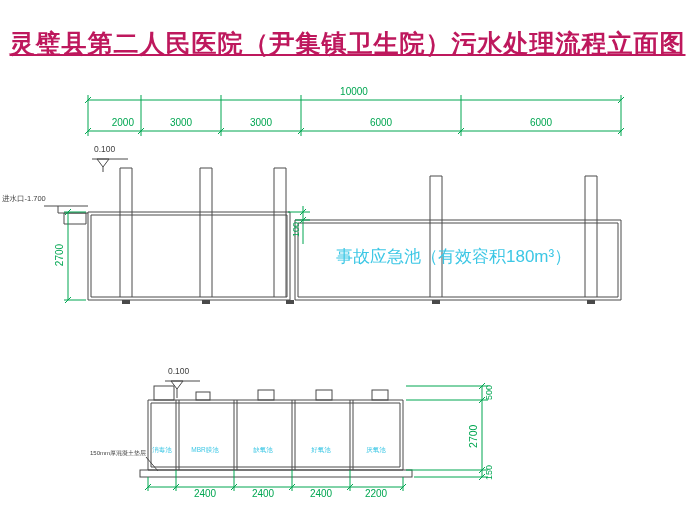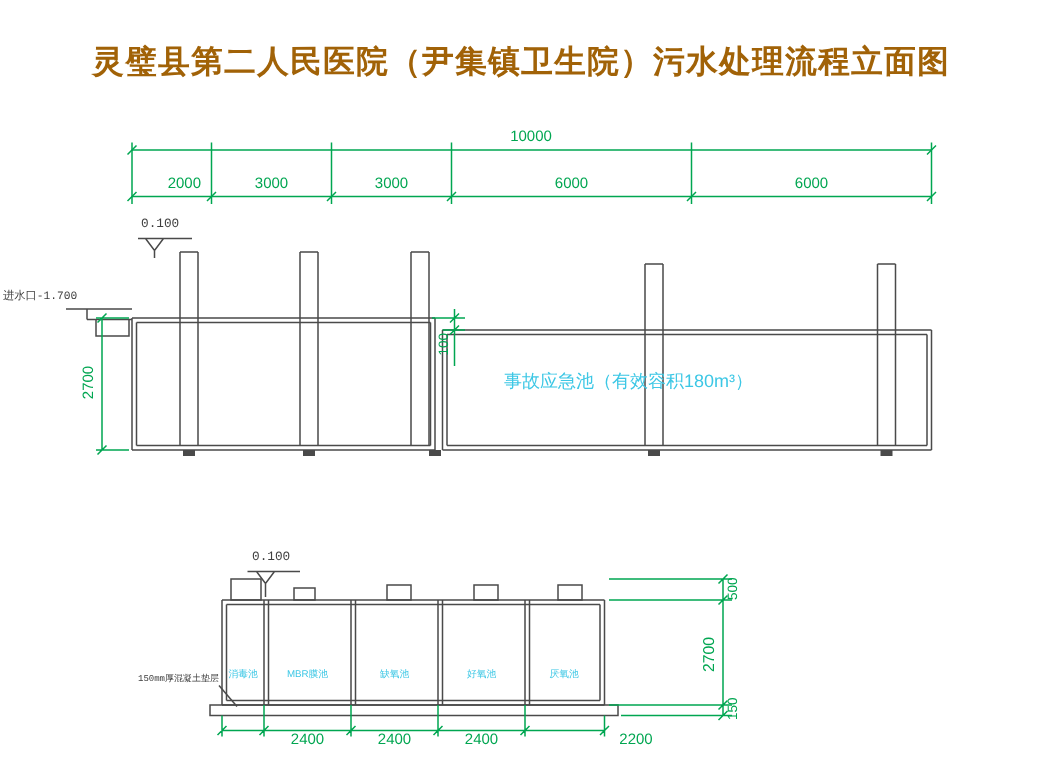--- a/index.html
+++ b/index.html
@@ -1,25 +1,25 @@
 <!DOCTYPE html>
 <html><head>
 <meta charset="utf-8">
 <style>
   html,body{margin:0;padding:0;background:#fff;}
   .canvas{position:relative;width:695px;height:519px;background:#ffffff;overflow:hidden;
           font-family:"Liberation Sans",sans-serif;}
   .abs{position:absolute;}
   svg{position:absolute;left:0;top:0;}
-  .title{font-family:"Liberation Serif",serif;font-weight:bold;font-size:21px;color:#a16207;
-         text-align:center;white-space:nowrap;letter-spacing:1px;}
+  .title{font-family:"Liberation Serif",serif;font-weight:bold;font-size:25px;color:#be185d;
+         text-align:center;white-space:nowrap;letter-spacing:1px;text-decoration:underline;}
   .dim{color:#00a651;font-size:10px;line-height:1;white-space:nowrap;}
   .dim-sm{color:#00a651;font-size:9px;line-height:1;white-space:nowrap;}
   .cyan{color:#3cc7e5;white-space:nowrap;line-height:1;}
-  .dark{color:#3f3f3f;white-space:nowrap;line-height:1;font-family:Liberation Mono, monospace;}
+  .dark{color:#3f3f3f;white-space:nowrap;line-height:1;}
   .ctr{text-align:center;}
   .rot{transform:rotate(-90deg);}
 </style>
 </head>
 <body>
 
 <div class="canvas">
 
   <svg width="695" height="519" viewBox="0 0 695 519">
 
@@ -97,35 +97,35 @@
   <div class="abs dim ctr" style="left:241px;top:118px;width:40px;">3000</div>
   <div class="abs dim ctr" style="left:361px;top:118px;width:40px;">6000</div>
   <div class="abs dim ctr" style="left:521px;top:118px;width:40px;">6000</div>
 
   <div class="abs dark" style="left:94px;top:145px;font-size:8.5px;">0.100</div>
   <div class="abs dark" style="left:2px;top:195px;font-size:7.5px;text-align:center;">进水口-1.700</div>
 
   <div class="abs dim ctr rot" style="left:40px;top:250px;width:40px;">2700</div>
   <div class="abs dim-sm ctr rot" style="left:281px;top:225px;width:30px;">100</div>
 
-  <div class="abs cyan" style="left:336px;top:248px;font-size:12px;">事故应急池（有效容积180m³）</div>
+  <div class="abs cyan" style="left:336px;top:248px;font-size:17px;">事故应急池（有效容积180m³）</div>
 
   <div class="abs dark" style="left:168px;top:367px;font-size:8.5px;">0.100</div>
 
   <div class="abs cyan ctr" style="left:144px;top:447px;width:36px;font-size:6.5px;">消毒池</div>
   <div class="abs cyan ctr" style="left:187px;top:447px;width:36px;font-size:6.5px;">MBR膜池</div>
   <div class="abs cyan ctr" style="left:245px;top:447px;width:36px;font-size:6.5px;">缺氧池</div>
   <div class="abs cyan ctr" style="left:303px;top:447px;width:36px;font-size:6.5px;">好氧池</div>
   <div class="abs cyan ctr" style="left:358px;top:447px;width:36px;font-size:6.5px;">厌氧池</div>
 
   <div class="abs dark" style="left:88px;top:450px;width:58px;font-size:6px;text-align:right;">150mm厚混凝土垫层</div>
 
   <div class="abs dim ctr" style="left:128px;top:489px;width:36px;margin-top:48px;">1100</div>
   <div class="abs dim ctr" style="left:187px;top:489px;width:36px;">2400</div>
   <div class="abs dim ctr" style="left:245px;top:489px;width:36px;">2400</div>
   <div class="abs dim ctr" style="left:303px;top:489px;width:36px;">2400</div>
-  <div class="abs dim ctr" style="left:358px;top:489px;width:36px;margin-left:48px;">2200</div>
+  <div class="abs dim ctr" style="left:358px;top:489px;width:36px;">2200</div>
 
   <div class="abs dim-sm ctr rot" style="left:474px;top:388px;width:30px;">500</div>
   <div class="abs dim ctr rot" style="left:453px;top:431px;width:40px;font-size:10.5px;">2700</div>
   <div class="abs dim-sm ctr rot" style="left:474px;top:468px;width:30px;">150</div>
 
 </div>
 
 </body></html>

